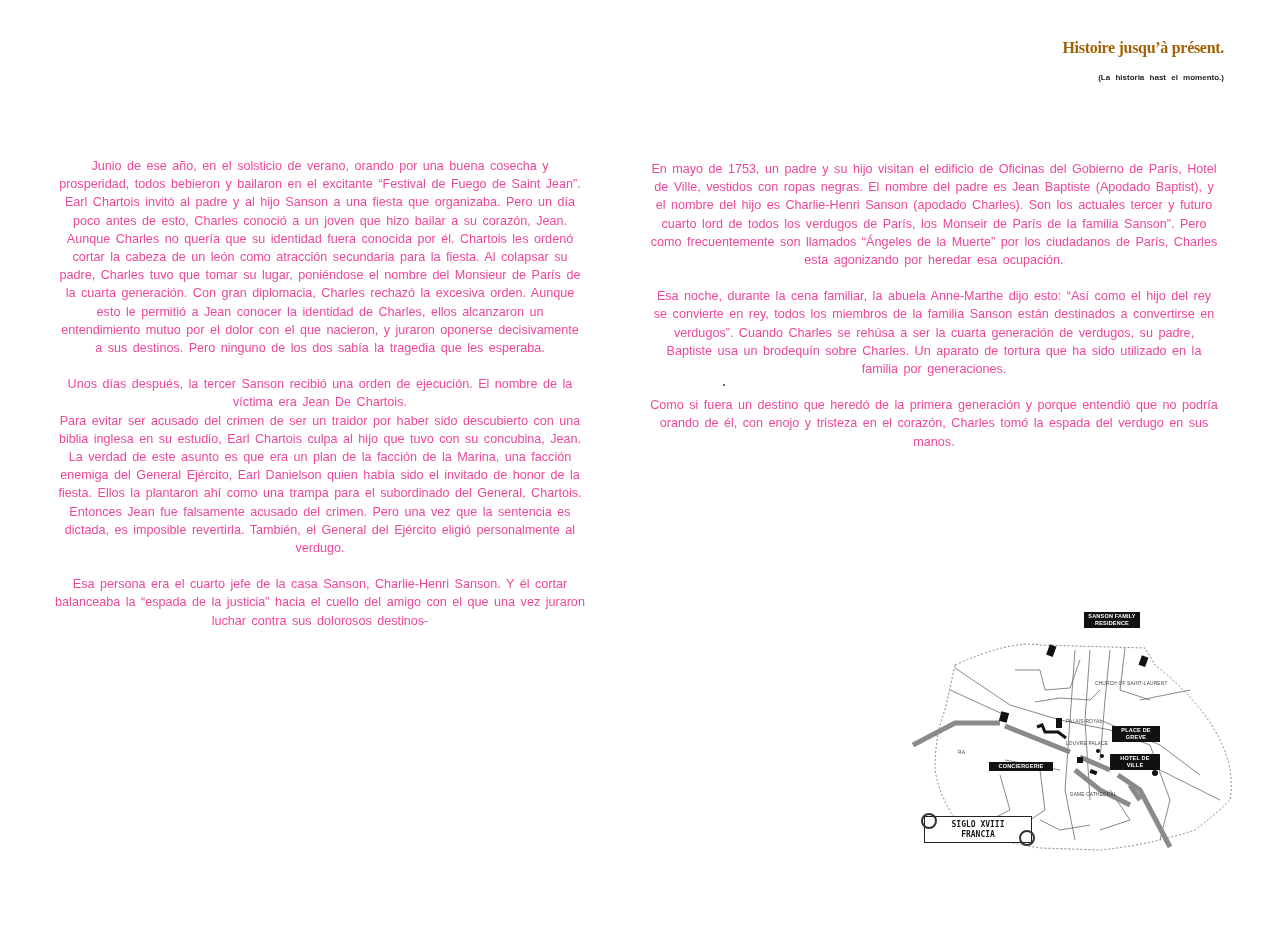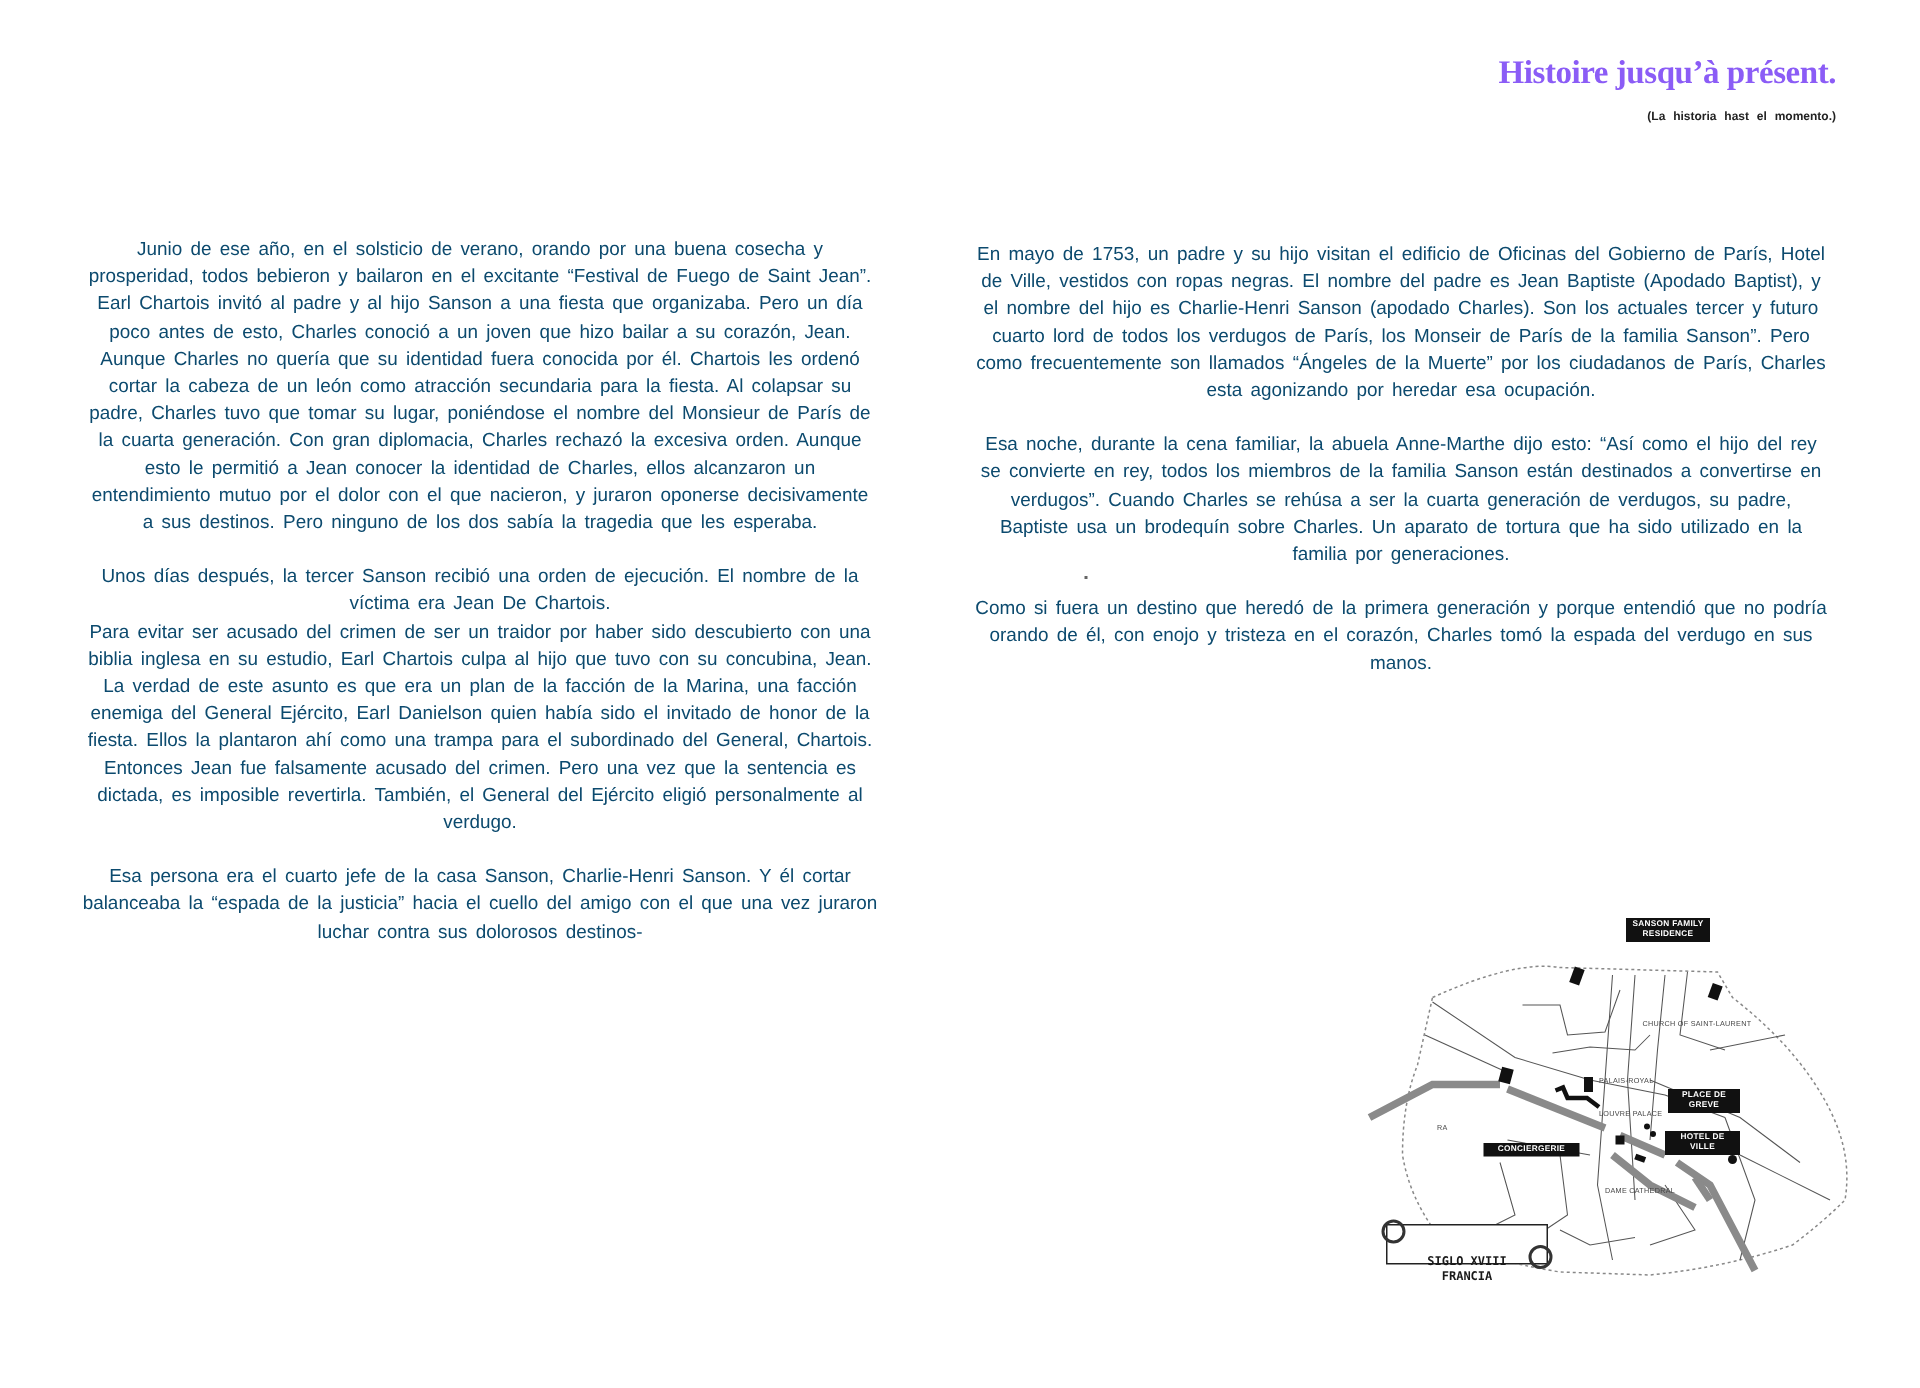--- a/index.html
+++ b/index.html
@@ -1,30 +1,30 @@
 <!DOCTYPE html>
 <html><head>
 <meta charset="utf-8">
 <style>
   html, body { margin:0; padding:0; background:#ffffff; }
   body { width:1280px; height:925px; position:relative; overflow:hidden; font-family:"Liberation Sans", sans-serif; color:#1a1a1a; }
   .header { position:absolute; right:56px; top:36px; text-align:right; }
-  .title { font-family:"Liberation Serif", serif; font-size:22px; font-weight:bold; letter-spacing:-0.3px; color:#8b5cf6; line-height:24px; }
+  .title { font-family:"Liberation Serif", serif; font-size:16px; font-weight:bold; letter-spacing:-0.3px; color:#a16207; line-height:24px; }
   .subtitle { font-size:8px; font-weight:bold; color:#222; word-spacing:3px; margin-top:13px; }
-  .col { position:absolute; text-align:center; font-size:12.6px; line-height:18.2px; word-spacing:2px; color:#0c4a6e; }
+  .col { position:absolute; text-align:center; font-size:12.6px; line-height:18.2px; word-spacing:2px; color:#ec4899; }
   .col p { margin:0; }
   .col-left { left:55px; top:157px; width:530px; }
   .col-right { left:650px; top:160px; width:568px; }
   .gap { height:18px; }
   .dot { height:18px; position:relative; }
   .dot::after { content:""; position:absolute; left:73px; top:6px; width:2px; height:2px; background:#666; }
   .map { position:absolute; left:905px; top:605px; width:345px; height:250px; }
   .lbl { position:absolute; background:#111; color:#fff; font-size:5.5px; font-weight:bold; text-align:center; line-height:7px; padding:1px 3px; letter-spacing:0.2px; }
   .plain { position:absolute; font-size:4.8px; color:#444; letter-spacing:0.2px; white-space:nowrap; }
-  .cart { position:absolute; left:924px; top:816px; width:108px; height:27px; border:1.5px solid #222; background:#fff; font-family:"DejaVu Sans Mono", monospace; font-size:8px; font-weight:bold; text-align:center; line-height:10px; padding-top:19px; box-sizing:border-box; }
+  .cart { position:absolute; left:924px; top:816px; width:108px; height:27px; border:1.5px solid #222; background:#fff; font-family:"DejaVu Sans Mono", monospace; font-size:8px; font-weight:bold; text-align:center; line-height:10px; padding-top:3px; box-sizing:border-box; }
   .cart::before, .cart::after { content:""; position:absolute; width:12px; height:12px; border:2px solid #333; border-radius:50%; }
   .cart::before { left:-4px; top:-4px; }
   .cart::after { right:-4px; bottom:-4px; }
 </style>
 </head>
 <body>
 
 <div class="header">
   <div class="title">Histoire jusqu’à présent.</div>
   <div class="subtitle">(La historia hast el momento.)</div>

